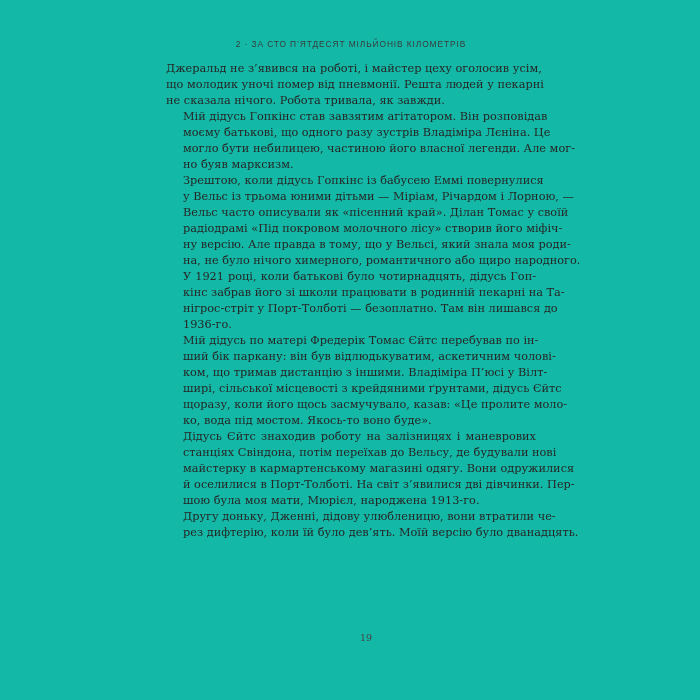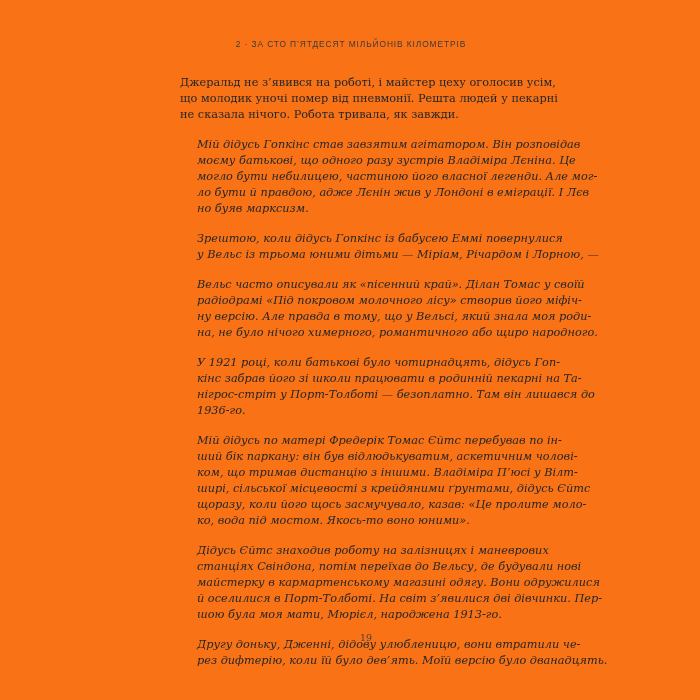--- a/index.html
+++ b/index.html
@@ -1,29 +1,29 @@
 <!DOCTYPE html>
 <html><head>
 <meta charset="utf-8">
 <style>
   html, body { margin: 0; padding: 0; background: #ffffff; }
   body { width: 700px; height: 700px; position: relative; overflow: hidden; }
-  .page { position: absolute; left: 0; top: 0; width: 700px; height: 700px; background: #f97316; }
+  .page { position: absolute; left: 0; top: 0; width: 700px; height: 700px; background: #14b8a6; }
   .running-head {
     position: absolute; top: 39px; left: 166px; width: 370px;
     text-align: center; font-family: "Liberation Sans", sans-serif;
     font-size: 8.4px; letter-spacing: 0.9px; color: #3a3a3a;
   }
   .body-text {
     position: absolute; top: 61px; left: 166px; width: 370px;
     font-family: "DejaVu Serif", serif; font-size: 11.3px; line-height: 16px;
     color: #262626; text-align: justify; hyphens: none;
   }
-  .body-text p { margin: 14px; text-indent: 0; }
-  .body-text p.indent { text-indent: 17px; font-style: italic; }
+  .body-text p { margin: 0; text-indent: 0; }
+  .body-text p.indent { text-indent: 17px; }
   .line { display: block; text-align: justify; text-align-last: justify; white-space: nowrap; overflow: visible; }
   .line.last { text-align-last: left; }
   .page-number {
     position: absolute; top: 632px; left: 16px; width: 700px; text-align: center;
     font-family: "DejaVu Serif", serif; font-size: 9.5px; color: #444;
   }
 </style>
 </head>
 <body>
 
@@ -33,21 +33,20 @@
   <div class="body-text">
     <p>
       <span class="line">Джеральд не з’явився на роботі, і майстер цеху оголосив усім,</span>
       <span class="line">що молодик уночі помер від пневмонії. Решта людей у пекарні</span>
       <span class="line last">не сказала нічого. Робота тривала, як завжди.</span>
     </p>
     <p class="indent">
       <span class="line">Мій дідусь Гопкінс став завзятим агітатором. Він розповідав</span>
       <span class="line">моєму батькові, що одного разу зустрів Владіміра Лєніна. Це</span>
       <span class="line">могло бути небилицею, частиною його власної легенди. Але мог-</span>
-      <span class="line">ло бути й правдою, адже Лєнін жив у Лондоні в еміграції. І Лєв</span>
       <span class="line last">но буяв марксизм.</span>
     </p>
     <p class="indent">
       <span class="line">Зрештою, коли дідусь Гопкінс із бабусею Еммі повернулися</span>
       <span class="line">у Вельс із трьома юними дітьми — Міріам, Річардом і Лорною, —</span>
     </p>
     <p class="indent">
       <span class="line">Вельс часто описували як «пісенний край». Ділан Томас у своїй</span>
       <span class="line">радіодрамі «Під покровом молочного лісу» створив його міфіч-</span>
       <span class="line">ну версію. Але правда в тому, що у Вельсі, який знала моя роди-</span>
@@ -58,21 +57,21 @@
       <span class="line">кінс забрав його зі школи працювати в родинній пекарні на Та-</span>
       <span class="line">нігрос-стріт у Порт-Толботі — безоплатно. Там він лишався до</span>
       <span class="line last">1936-го.</span>
     </p>
     <p class="indent">
       <span class="line">Мій дідусь по матері Фредерік Томас Єйтс перебував по ін-</span>
       <span class="line">ший бік паркану: він був відлюдькуватим, аскетичним чолові-</span>
       <span class="line">ком, що тримав дистанцію з іншими. Владіміра П’юсі у Вілт-</span>
       <span class="line">ширі, сільської місцевості з крейдяними ґрунтами, дідусь Єйтс</span>
       <span class="line">щоразу, коли його щось засмучувало, казав: «Це пролите моло-</span>
-      <span class="line last">ко, вода під мостом. Якось-то воно юними».</span>
+      <span class="line last">ко, вода під мостом. Якось-то воно буде».</span>
     </p>
     <p class="indent">
       <span class="line">Дідусь Єйтс знаходив роботу на залізницях і маневрових</span>
       <span class="line">станціях Свіндона, потім переїхав до Вельсу, де будували нові</span>
       <span class="line">майстерку в кармартенському магазині одягу. Вони одружилися</span>
       <span class="line">й оселилися в Порт-Толботі. На світ з’явилися дві дівчинки. Пер-</span>
       <span class="line last">шою була моя мати, Мюрієл, народжена 1913-го.</span>
     </p>
     <p class="indent">
       <span class="line">Другу доньку, Дженні, дідову улюбленицю, вони втратили че-</span>

